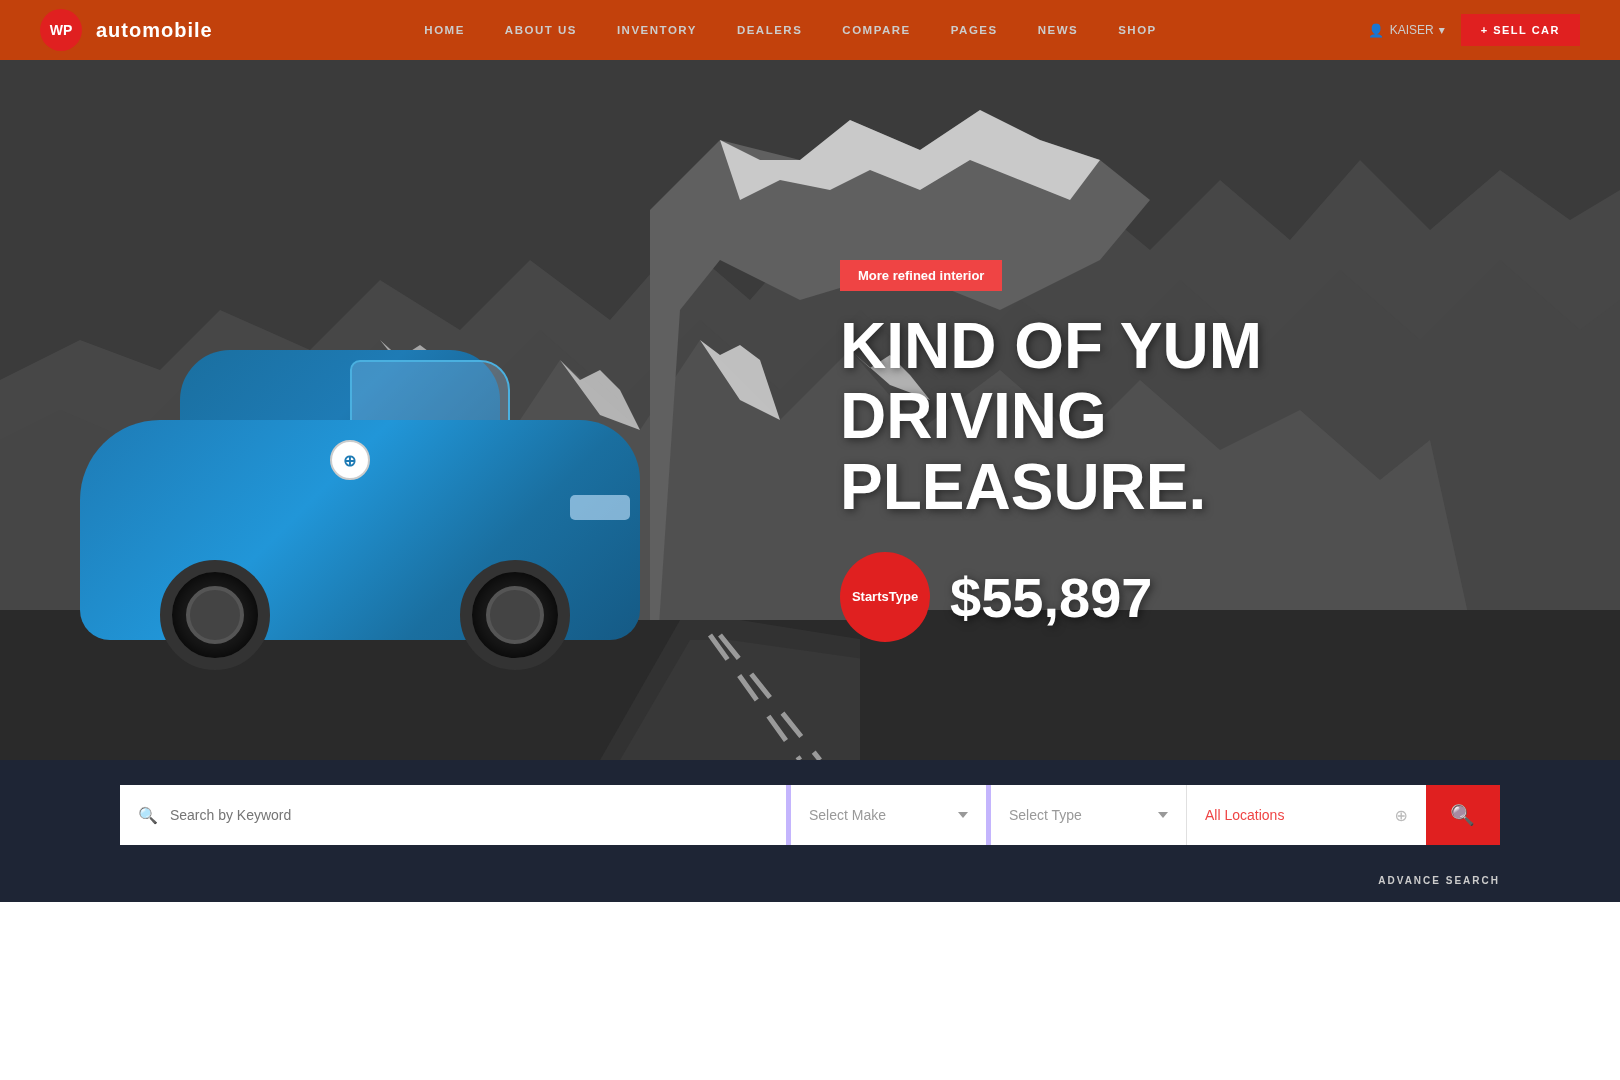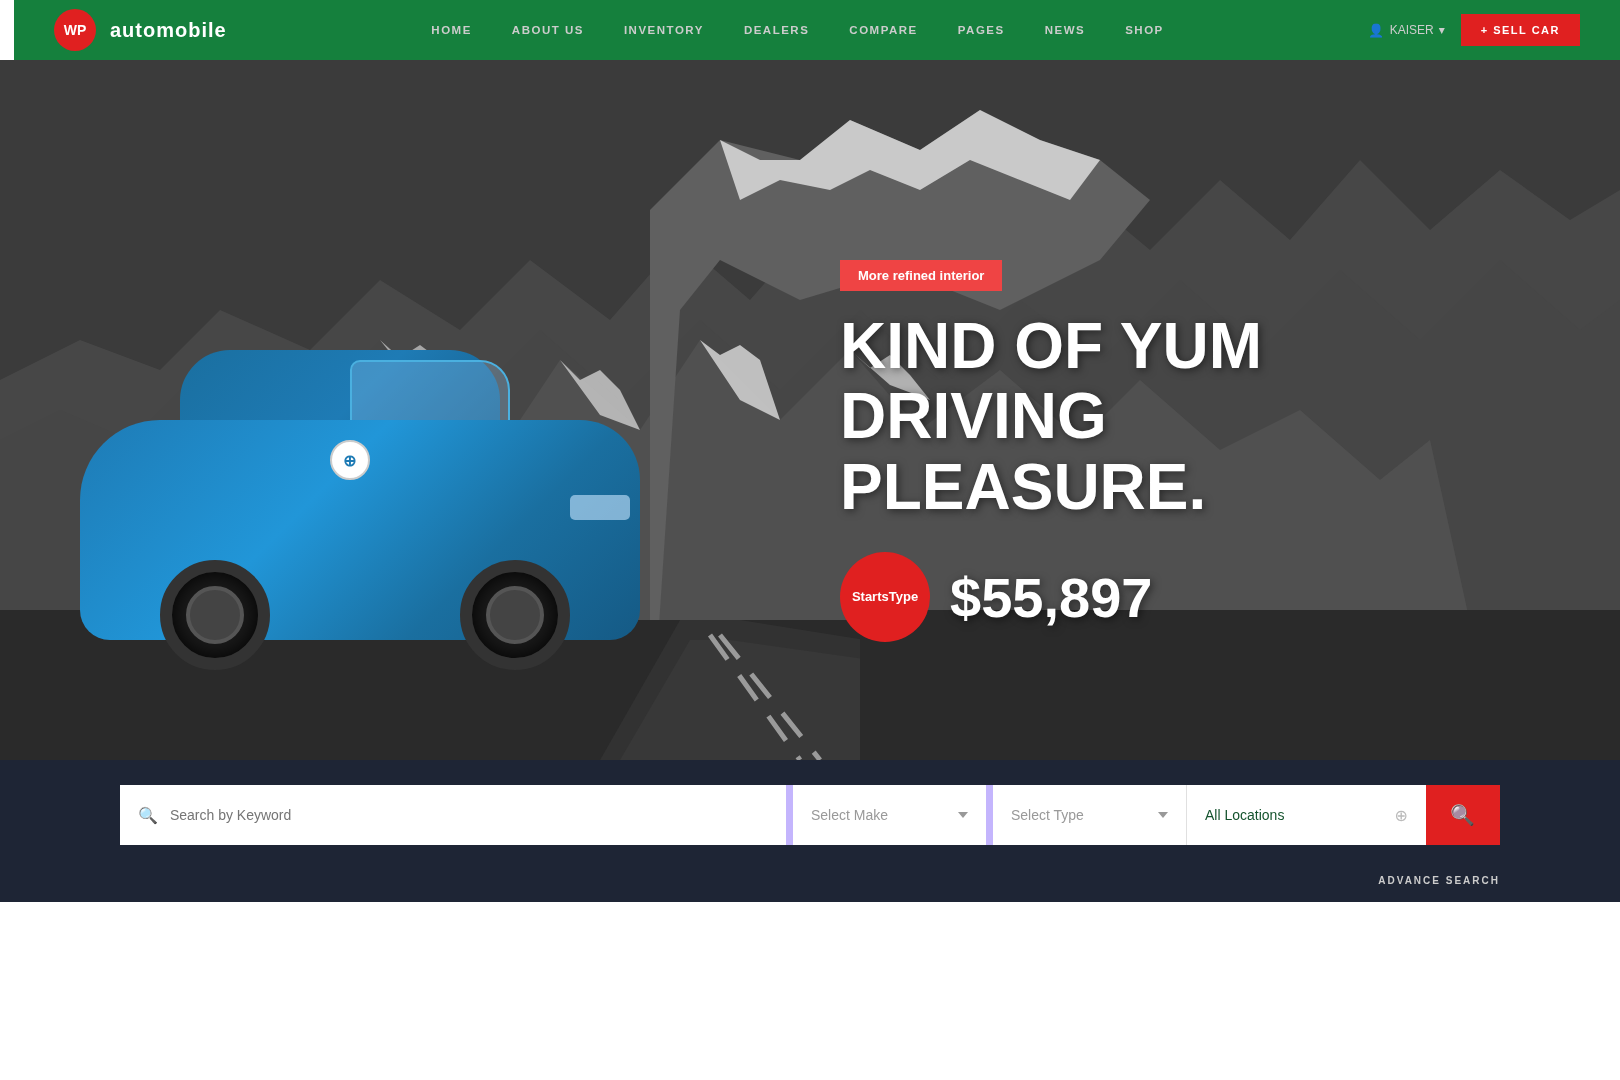--- a/index.html
+++ b/index.html
@@ -1,28 +1,27 @@
 <!DOCTYPE html>
 <html><head>
   <meta charset="utf-8">
   <style>
     * { margin: 0; padding: 0; box-sizing: border-box; }
     body { font-family: 'Arial', sans-serif; background: #fff; width: 1620px; overflow-x: hidden; }
 
     
     .navbar {
-      background: #15803d;
+      background: #c2410c;
       height: 60px;
       display: flex;
       align-items: center;
       padding: 0 40px;
       justify-content: space-between;
       position: relative;
       z-index: 10;
-      margin-left: 14px;
     }
     .navbar-left {
       display: flex;
       align-items: center;
       gap: 14px;
     }
     .logo-circle {
       background: #e02020;
       width: 42px;
       height: 42px;
@@ -280,21 +279,21 @@
       border: none;
       outline: none;
       font-size: 14px;
       color: #999;
       flex: 1;
       background: transparent;
     }
     .select-wrapper {
       background: #fff;
       height: 60px;
-      border-left: 7px solid #c4b5fd;
+      border-left: 5px solid #c4b5fd;
       display: flex;
       align-items: center;
       padding: 0 18px;
       min-width: 200px;
       cursor: pointer;
       gap: 8px;
       position: relative;
     }
     .select-text {
       font-size: 14px;
@@ -307,21 +306,21 @@
       border-left: 1px solid #e0e0e0;
       display: flex;
       align-items: center;
       padding: 0 18px;
       min-width: 240px;
       cursor: pointer;
       gap: 8px;
     }
     .location-text {
       font-size: 14px;
-      color: #14532d;
+      color: #ef4444;
       flex: 1;
     }
     .location-icon {
       color: #bbb;
       font-size: 16px;
     }
     .search-btn {
       background: #e02020;
       width: 74px;
       height: 60px;

